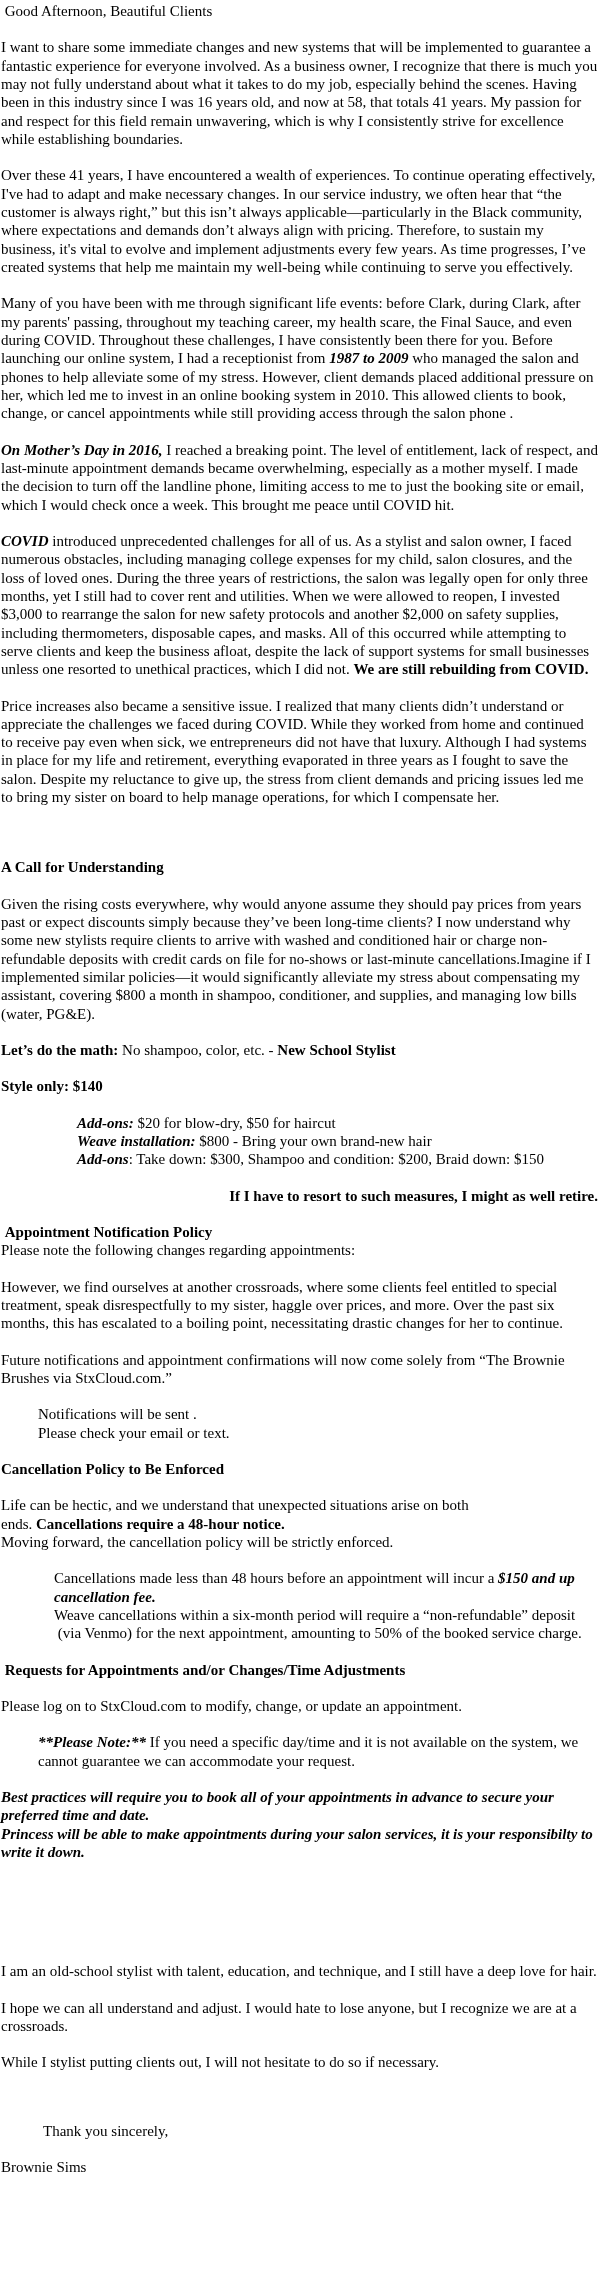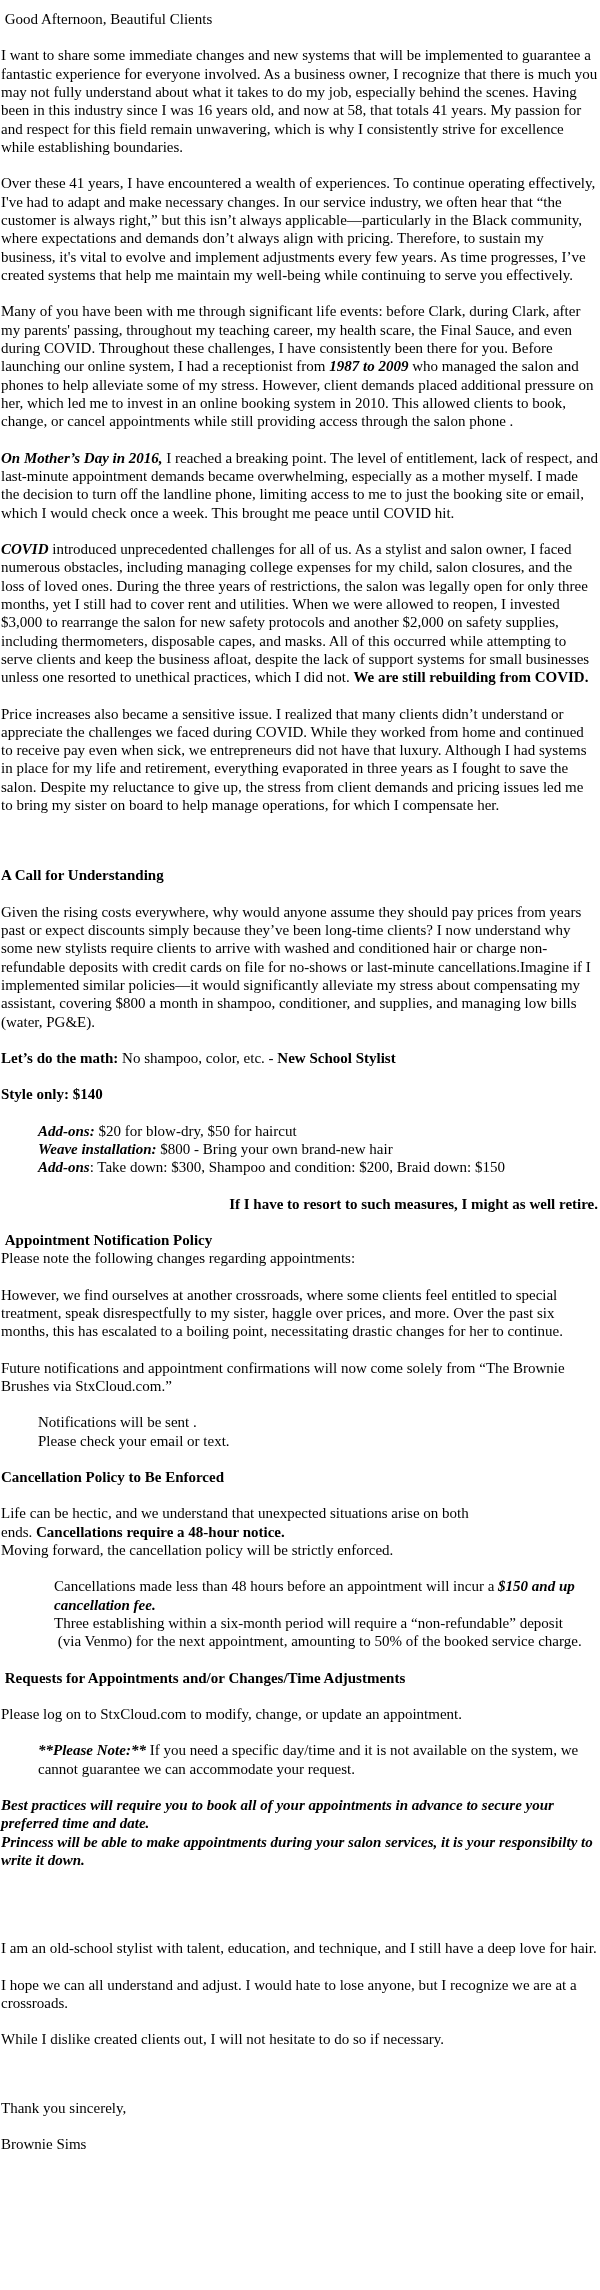--- a/index.html
+++ b/index.html
@@ -4,21 +4,21 @@
 <style>
   html, body { margin: 0; padding: 0; background: #ffffff; }
   body {
     width: 600px;
     color: #000000;
     font-family: "Liberation Serif", "DejaVu Serif", serif;
     font-size: 15px;
     line-height: 18.33px;
   }
   #doc {
-    padding: 10px 2px 0 1px;
+    padding: 2px 2px 0 1px;
     min-height: 2286px;
     box-sizing: border-box;
   }
   p.blk {
     margin: 18px 0 0 0;
     white-space: pre-wrap;
   }
   p.blk.first { margin-top: 0; }
   .b { font-weight: bold; }
   .i { font-style: italic; }
@@ -31,31 +31,31 @@
     <p class="blk"><span>I want to share some immediate changes and new systems that will be implemented to guarantee a fantastic experience for everyone involved. As a business owner, I recognize that there is much you may not fully understand about what it takes to do my job, especially behind the scenes. Having been in this industry since I was 16 years old, and now at 58, that totals 41 years. My passion for and respect for this field remain unwavering, which is why I consistently strive for excellence while establishing boundaries.</span></p>
     <p class="blk"><span>Over these 41 years, I have encountered a wealth of experiences. To continue operating effectively, I've had to adapt and make necessary changes. In our service industry, we often hear that “the customer is always right,” but this isn’t always applicable—particularly in the Black community, where expectations and demands don’t always align with pricing. Therefore, to sustain my business, it's vital to evolve and implement adjustments every few years. As time progresses, I’ve created systems that help me maintain my well-being while continuing to serve you effectively.</span></p>
     <p class="blk"><span>Many of you have been with me through significant life events: before Clark, during Clark, after my parents' passing, throughout my teaching career, my health scare, the Final Sauce, and even during COVID. Throughout these challenges, I have consistently been there for you. Before launching our online system, I had a receptionist from </span><span class="b i">1987 to 2009</span><span> who managed the salon and phones to help alleviate some of my stress. However, client demands placed additional pressure on her, which led me to invest in an online booking system in 2010. This allowed clients to book, change, or cancel appointments while still providing access through the salon phone .</span></p>
     <p class="blk"><span class="b i">On Mother’s Day in 2016,</span><span> I reached a breaking point. The level of entitlement, lack of respect, and last-minute appointment demands became overwhelming, especially as a mother myself. I made the decision to turn off the landline phone, limiting access to me to just the booking site or email, which I would check once a week. This brought me peace until COVID hit.</span></p>
     <p class="blk"><span class="b i">COVID</span><span> introduced unprecedented challenges for all of us. As a stylist and salon owner, I faced numerous obstacles, including managing college expenses for my child, salon closures, and the loss of loved ones. During the three years of restrictions, the salon was legally open for only three months, yet I still had to cover rent and utilities. When we were allowed to reopen, I invested $3,000 to rearrange the salon for new safety protocols and another $2,000 on safety supplies, including thermometers, disposable capes, and masks. All of this occurred while attempting to serve clients and keep the business afloat, despite the lack of support systems for small businesses unless one resorted to unethical practices, which I did not. </span><span class="b">We are still rebuilding from COVID.</span></p>
     <p class="blk"><span>Price increases also became a sensitive issue. I realized that many clients didn’t understand or appreciate the challenges we faced during COVID. While they worked from home and continued to receive pay even when sick, we entrepreneurs did not have that luxury. Although I had systems in place for my life and retirement, everything evaporated in three years as I fought to save the salon. Despite my reluctance to give up, the stress from client demands and pricing issues led me to bring my sister on board to help manage operations, for which I compensate her.</span></p>
     <p class="blk b" style="margin-top: 52px;"><span>A Call for Understanding</span></p>
     <p class="blk"><span>Given the rising costs everywhere, why would anyone assume they should pay prices from years past or expect discounts simply because they’ve been long-time clients? I now understand why some new stylists require clients to arrive with washed and conditioned hair or charge non-refundable deposits with credit cards on file for no-shows or last-minute cancellations.Imagine if I implemented similar policies—it would significantly alleviate my stress about compensating my assistant, covering $800 a month in shampoo, conditioner, and supplies, and managing low bills (water, PG&amp;E).</span></p>
     <p class="blk"><span class="b">Let’s do the math:</span><span> No shampoo, color, etc. - </span><span class="b">New School Stylist</span></p>
     <p class="blk"><span class="b">Style only: $140</span></p>
-    <p class="blk" style="padding-left: 37px;"><span class="b i">Add-ons:</span><span> $20 for blow-dry, $50 for haircut</span><br><span class="b i">Weave installation:</span><span> $800 - Bring your own brand-new hair</span><br><span class="b i">Add-ons</span><span>: Take down: $300, Shampoo and condition: $200, Braid down: $150</span></p>
+    <p class="blk" style="padding-left: 37px; margin-left: 39px;"><span class="b i">Add-ons:</span><span> $20 for blow-dry, $50 for haircut</span><br><span class="b i">Weave installation:</span><span> $800 - Bring your own brand-new hair</span><br><span class="b i">Add-ons</span><span>: Take down: $300, Shampoo and condition: $200, Braid down: $150</span></p>
     <p class="blk" style="padding-left: 37px; text-align: right;"><span class="b">If I have to resort to such measures, I might as well retire.</span></p>
     <p class="blk"><span class="b"> Appointment Notification Policy</span><br><span>Please note the following changes regarding appointments:</span></p>
     <p class="blk"><span>However, we find ourselves at another crossroads, where some clients feel entitled to special treatment, speak disrespectfully to my sister, haggle over prices, and more. Over the past six months, this has escalated to a boiling point, necessitating drastic changes for her to continue.</span></p>
     <p class="blk"><span>Future notifications and appointment confirmations will now come solely from “The Brownie Brushes via StxCloud.com.”</span></p>
     <p class="blk" style="padding-left: 37px;"><span>Notifications will be sent .</span><br><span>Please check your email or text.</span></p>
     <p class="blk b"><span>Cancellation Policy to Be Enforced</span></p>
     <p class="blk"><span>Life can be hectic, and we understand that unexpected situations arise on both</span><br><span>ends. </span><span class="b">Cancellations require a 48-hour notice.</span><br><span>Moving forward, the cancellation policy will be strictly enforced.</span></p>
-    <p class="blk" style="padding-left: 37px; margin-left: 16px;"><span>Cancellations made less than 48 hours before an appointment will incur a </span><span class="b i">$150 and up cancellation fee.</span><br><span>Three establishing within a six-month period will require a “non-refundable” deposit</span><br><span> (via Venmo) for the next appointment, amounting to 50% of the booked service charge.</span></p>
+    <p class="blk" style="padding-left: 37px; margin-left: 16px;"><span>Cancellations made less than 48 hours before an appointment will incur a </span><span class="b i">$150 and up cancellation fee.</span><br><span>Weave cancellations within a six-month period will require a “non-refundable” deposit</span><br><span> (via Venmo) for the next appointment, amounting to 50% of the booked service charge.</span></p>
     <p class="blk b" style=""><span> Requests for Appointments and/or Changes/Time Adjustments</span></p>
     <p class="blk"><span>Please log on to StxCloud.com to modify, change, or update an appointment.</span></p>
     <p class="blk" style="padding-left: 37px;"><span class="b i">**Please Note:**</span><span> If you need a specific day/time and it is not available on the system, we cannot guarantee we can accommodate your request.</span></p>
     <p class="blk"><span class="b i">Best practices will require you to book all of your appointments in advance to secure your preferred time and date.</span><br><span class="b i">Princess will be able to make appointments during your salon services, it is your responsibilty to write it down.</span></p>
-    <p class="blk" style="margin-top: 70px;"><span>I am an old-school stylist with talent, education, and technique, and I still have a deep love for hair.</span></p>
+    <p class="blk" style="margin-top: 101px;"><span>I am an old-school stylist with talent, education, and technique, and I still have a deep love for hair.</span></p>
     <p class="blk"><span>I hope we can all understand and adjust. I would hate to lose anyone, but I recognize we are at a crossroads.</span></p>
-    <p class="blk"><span>While I dislike created clients out, I will not hesitate to do so if necessary.</span></p>
-    <p class="blk" style="margin-top: 50px;"><span>Thank you sincerely,</span></p>
+    <p class="blk"><span>While I stylist putting clients out, I will not hesitate to do so if necessary.</span></p>
+    <p class="blk" style="margin-top: 50px; margin-left: 42px;"><span>Thank you sincerely,</span></p>
     <p class="blk"><span>Brownie Sims</span></p>
   </div>
 
 </body></html>

